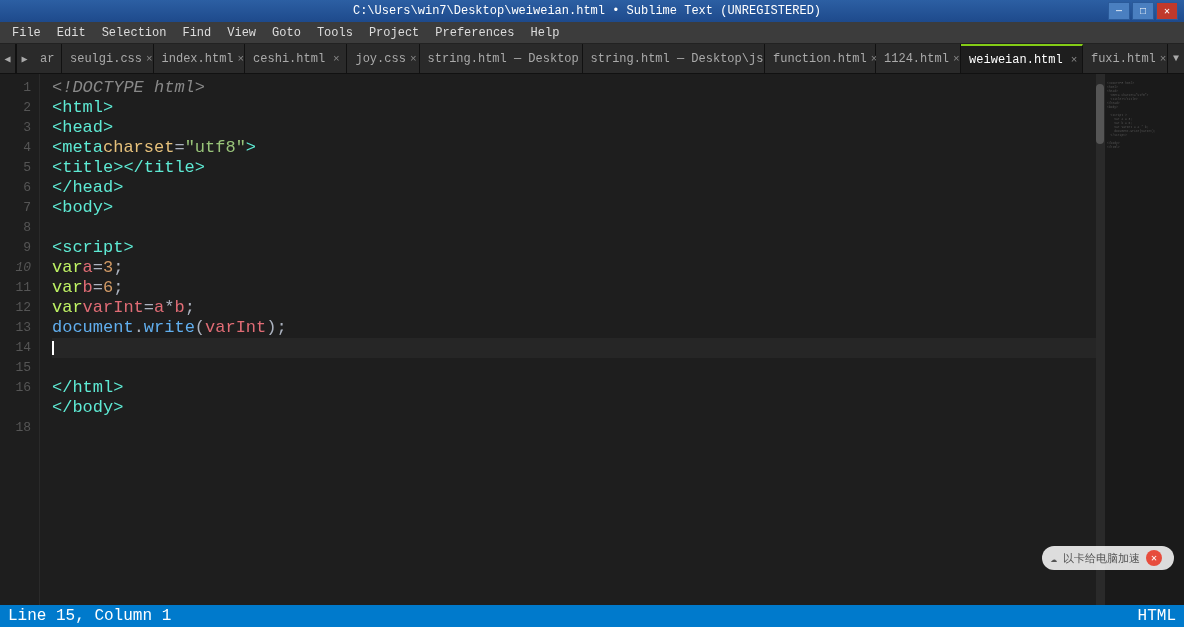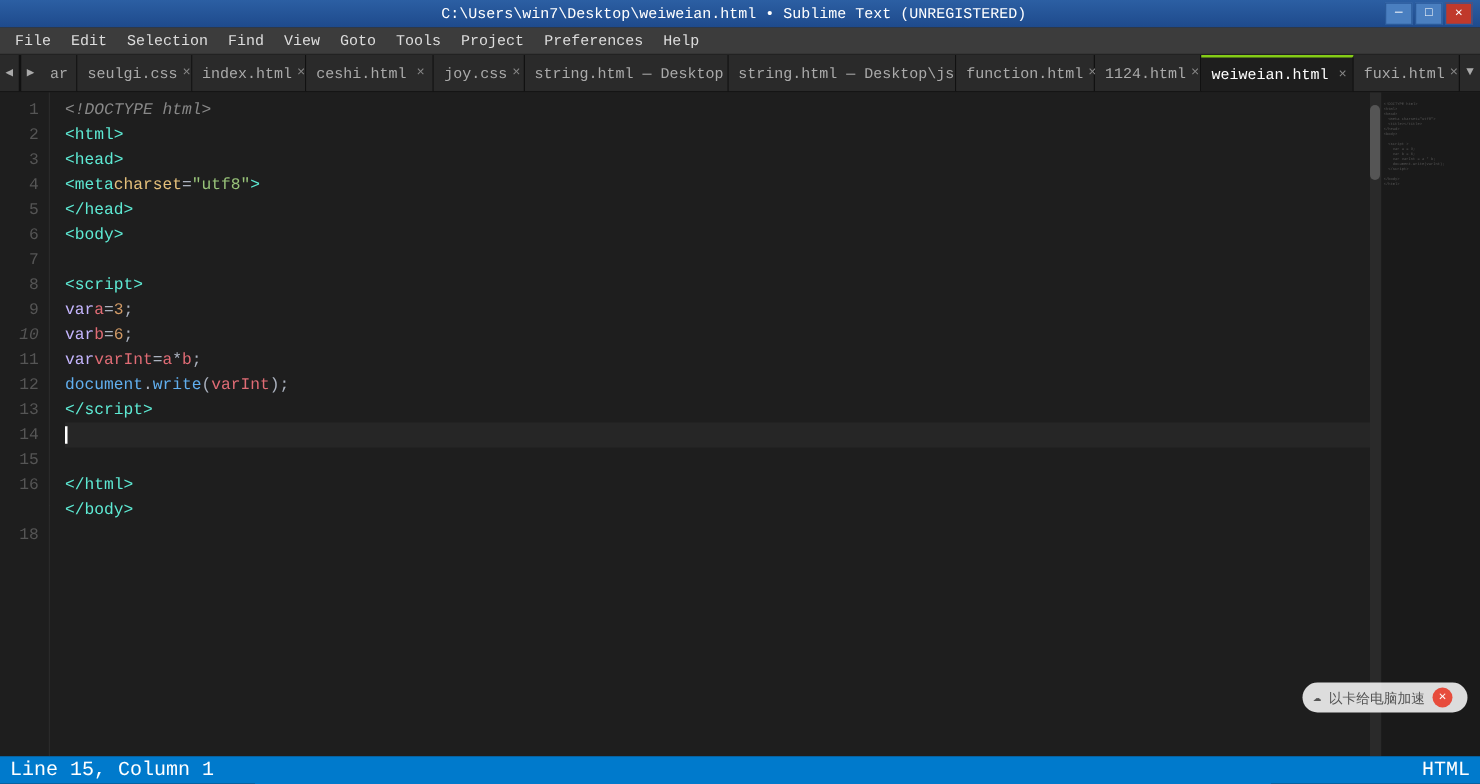--- a/index.html
+++ b/index.html
@@ -102,35 +102,35 @@
       text-align: right;
       padding: 4px 8px 4px 0;
       font-size: 13px;
       line-height: 20px;
       user-select: none;
       border-right: 1px solid #2a2a2a;
     }
     #code-area {
       flex: 1;
       padding: 4px 0 10px 12px;
-      font-size: 13px;
+      font-size: 17px;
       line-height: 20px;
       overflow: auto;
       background: #1e1e1e;
       color: #ccc;
     }
     .code-line { min-height: 20px; white-space: pre; display: flex; align-items: center; }
     .code-line.cursor-line { background: rgba(255,255,255,0.04); }
 
     
     .c-doctype { color: #888; font-style: italic; }
     .c-tag { color: #5eead4; }
     .c-attr { color: #e5c07b; }
     .c-string { color: #98c379; }
-    .c-keyword { color: #c4b5fd; }
+    .c-keyword { color: #bef264; }
     .c-var-name { color: #e06c75; }
     .c-number { color: #d19a66; }
     .c-function { color: #61afef; }
     .c-punct { color: #abb2bf; }
     .cursor-bar { display: inline-block; width: 2px; height: 14px; background: #fff; vertical-align: text-bottom; animation: blink 1s step-end infinite; }
     @keyframes blink { 50% { opacity: 0; } }
 
     
     #minimap {
       width: 80px; min-width: 80px;
@@ -297,29 +297,29 @@
       <div style="line-height: 20px; height: 20px;">15</div>
       <div style="line-height: 20px; height: 20px;">16</div>
       <div style="line-height: 20px; height: 20px; margin-left: 39px;">17</div>
       <div style="line-height: 20px; height: 20px;">18</div>
     </div>
   <div id="code-area">
       <div class="code-line"><span class="c-doctype">&lt;!DOCTYPE html&gt;</span></div>
       <div class="code-line"><span class="c-tag">&lt;html&gt;</span></div>
       <div class="code-line"><span class="c-tag">&lt;head&gt;</span></div>
       <div class="code-line">    <span class="c-tag">&lt;meta</span> <span class="c-attr">charset</span><span class="c-punct">=</span><span class="c-string">"utf8"</span><span class="c-tag">&gt;</span></div>
+      <div class="code-line">    <span class="c-tag">&lt;title&gt;&lt;/title&gt;</span></div>
       <div class="code-line"><span class="c-tag">&lt;/head&gt;</span></div>
       <div class="code-line"><span class="c-tag">&lt;body&gt;</span></div>
       <div class="code-line">&nbsp;</div>
       <div class="code-line">    <span class="c-tag">&lt;script</span> <span class="c-tag">&gt;</span></div>
       <div class="code-line">        <span class="c-keyword">var</span> <span class="c-var-name">a</span> <span class="c-punct">=</span> <span class="c-number">3</span><span class="c-punct">;</span></div>
       <div class="code-line">        <span class="c-keyword">var</span> <span class="c-var-name">b</span> <span class="c-punct">=</span> <span class="c-number">6</span><span class="c-punct">;</span></div>
       <div class="code-line">        <span class="c-keyword">var</span> <span class="c-var-name">varInt</span> <span class="c-punct">=</span> <span class="c-var-name">a</span> <span class="c-punct">*</span> <span class="c-var-name">b</span><span class="c-punct">;</span></div>
       <div class="code-line">        <span class="c-function">document</span><span class="c-punct">.</span><span class="c-function">write</span><span class="c-punct">(</span><span class="c-var-name">varInt</span><span class="c-punct">);</span></div>
-      <div class="code-line">    <span class="c-tag">&lt;/script&gt;</span></div>
       <div class="code-line cursor-line"><span class="cursor-bar"></span></div>
       <div class="code-line">&nbsp;</div>
       <div class="code-line"><span class="c-tag">&lt;/html&gt;</span></div>
       <div class="code-line"><span class="c-tag">&lt;/body&gt;</span></div>
     </div>
   <div class="scrollbar-v">
     <div class="scrollbar-thumb"></div>
   </div>
   <div id="minimap">
     <div id="minimap-content">

